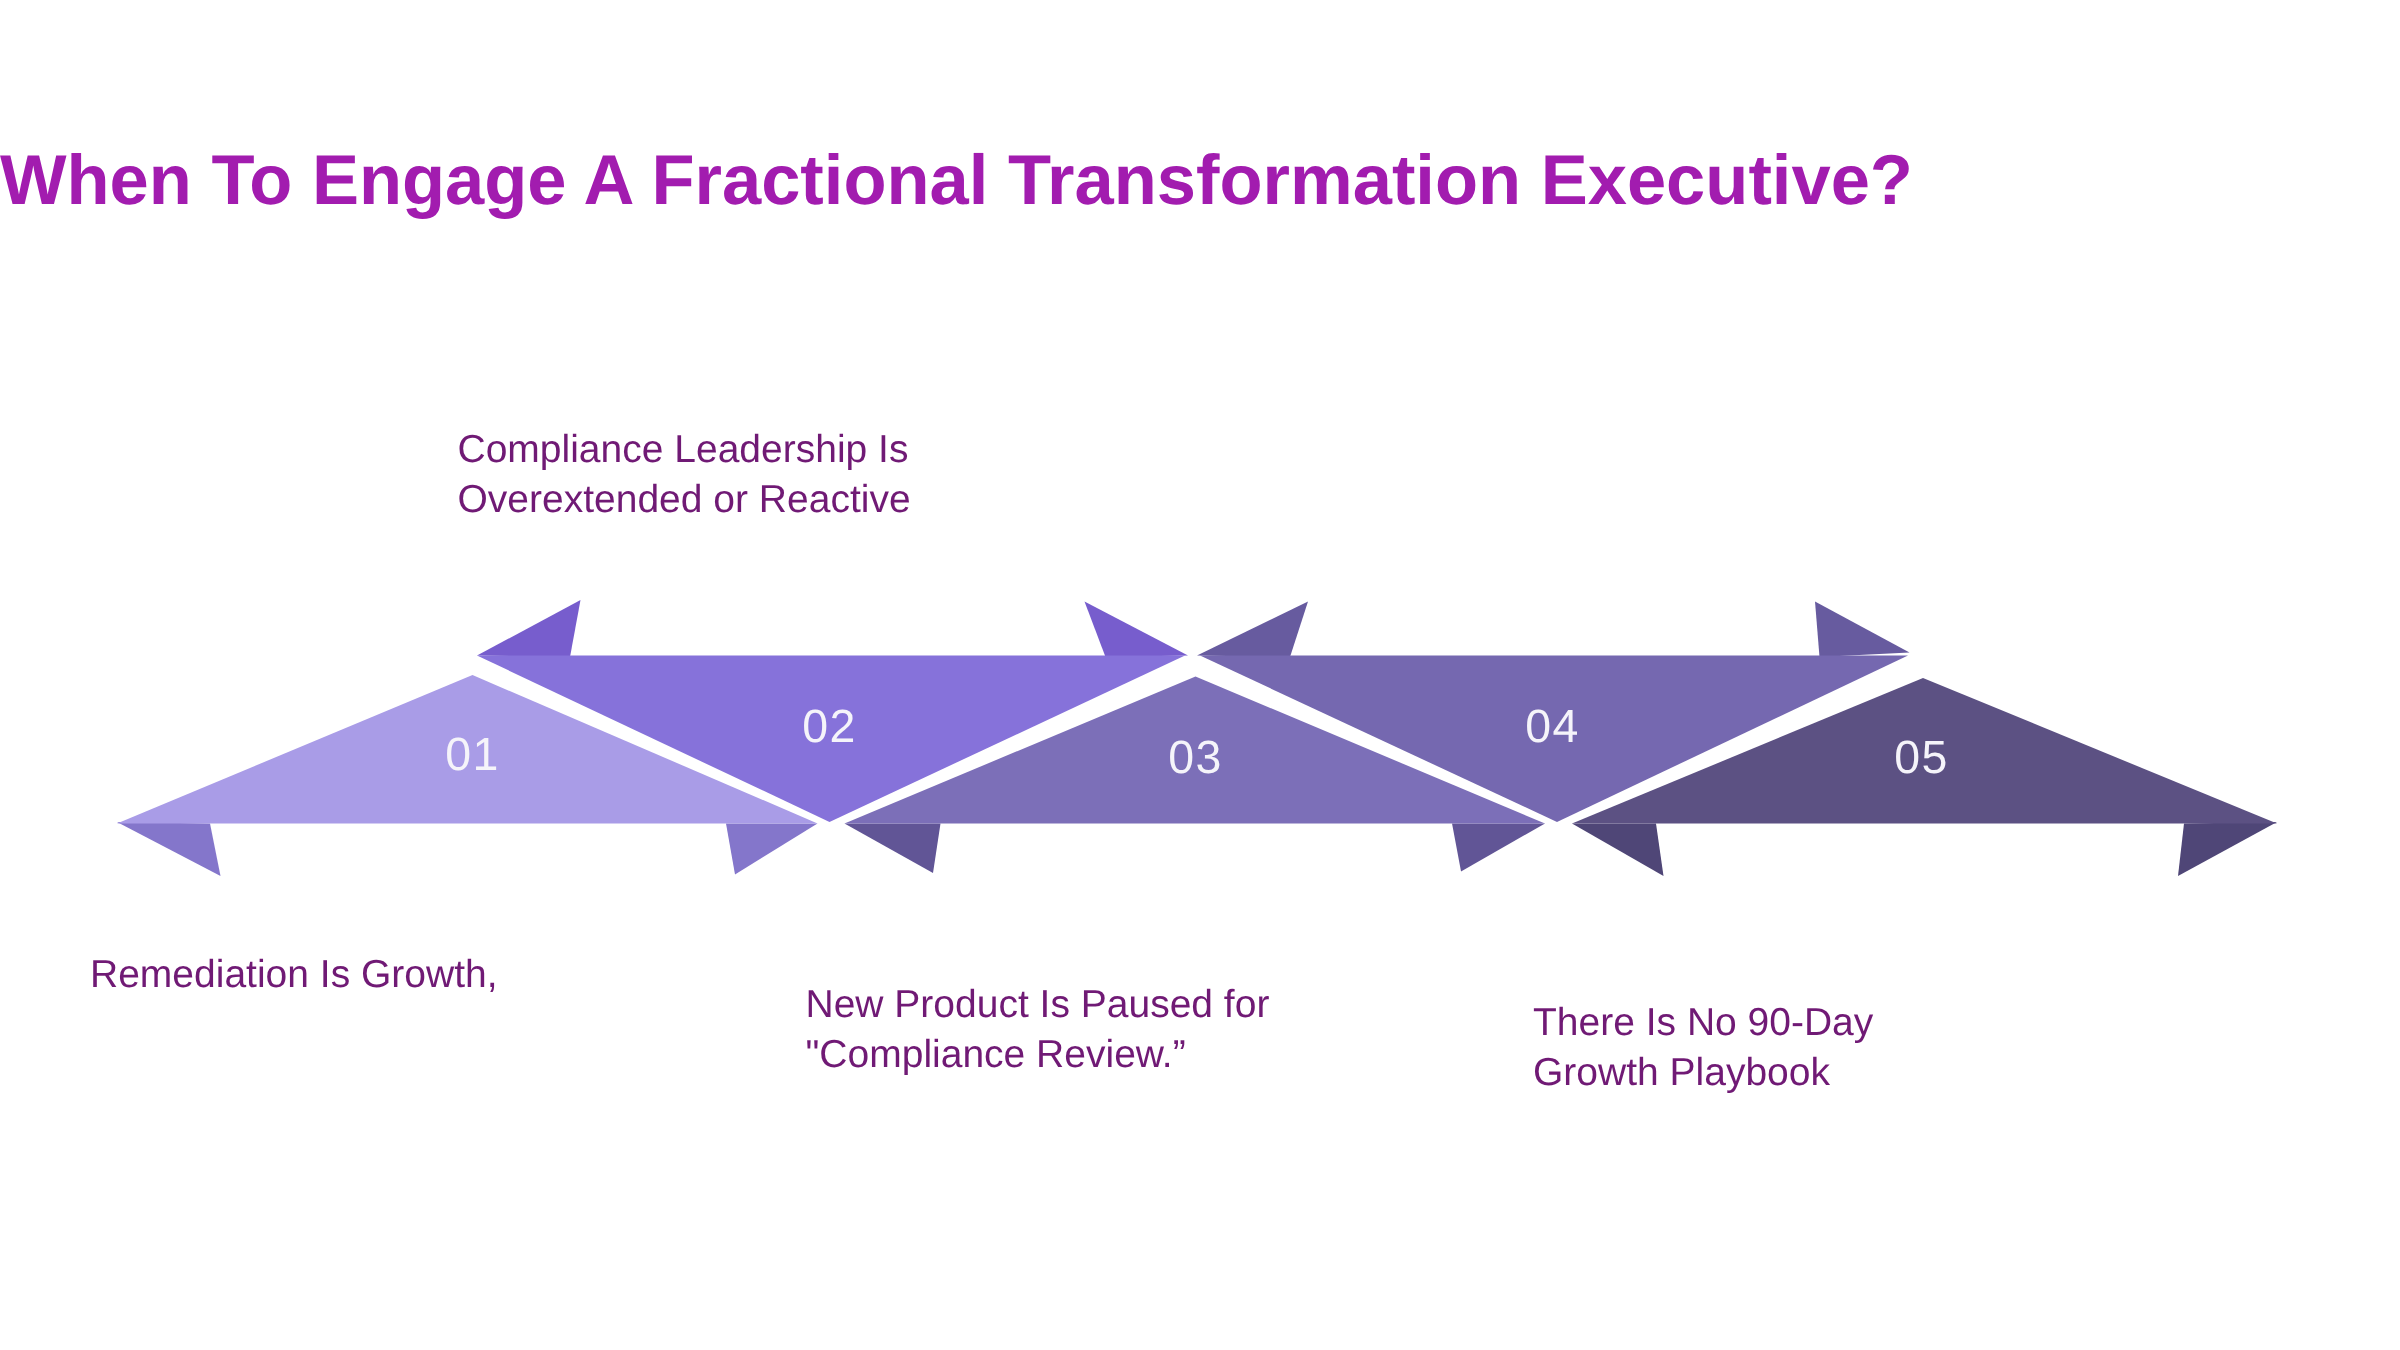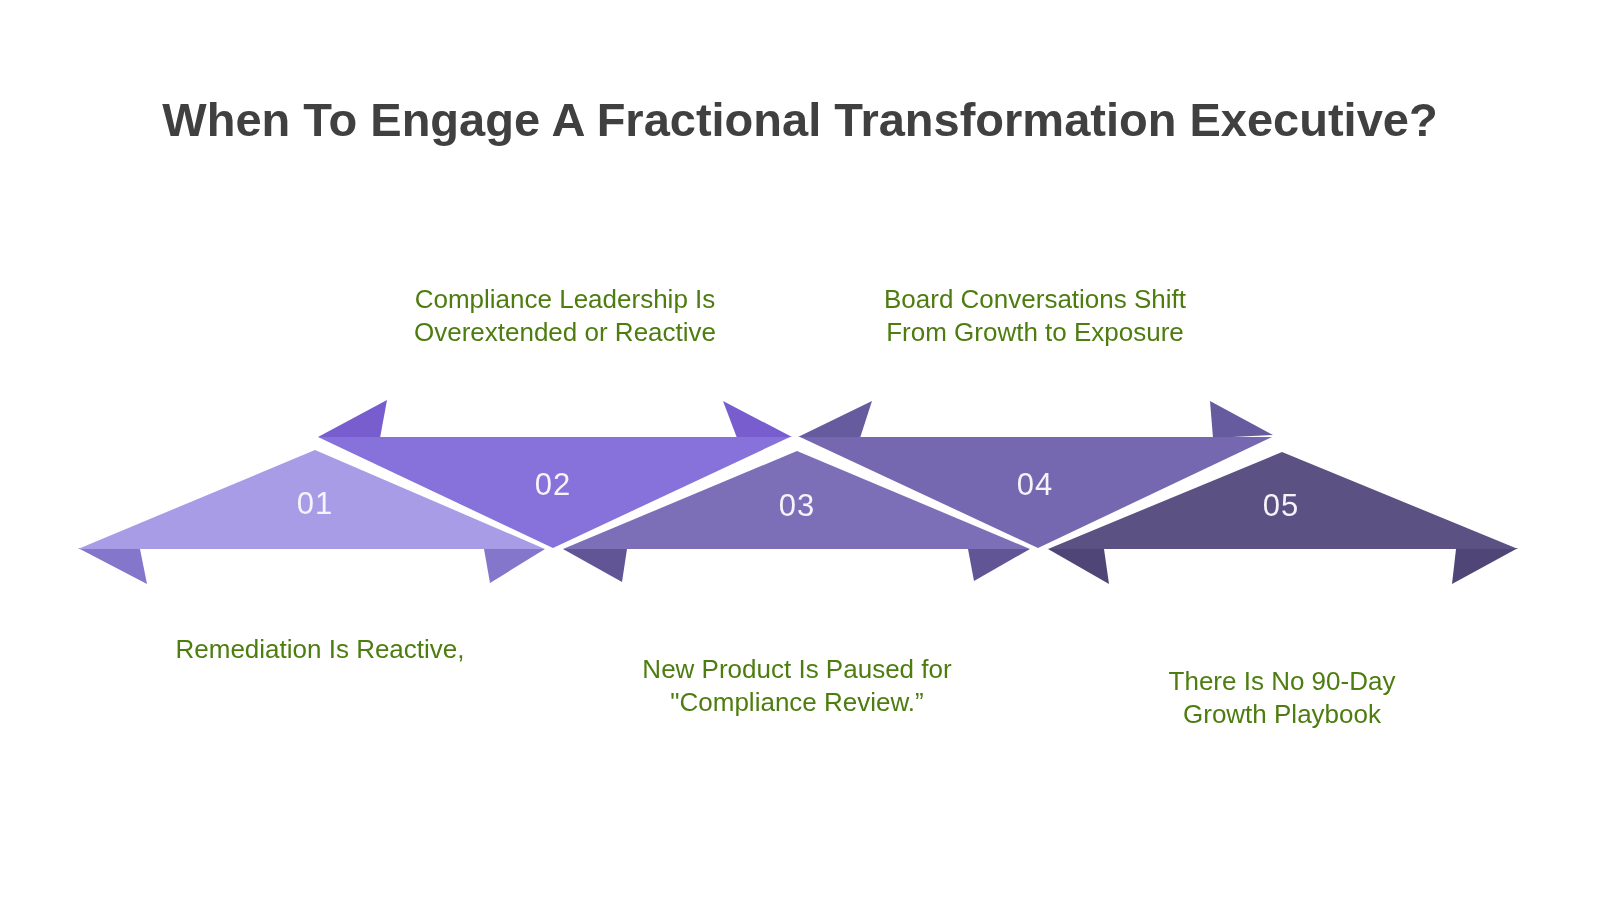--- a/index.html
+++ b/index.html
@@ -9,35 +9,34 @@
     height:900px;
     background:#ffffff;
     overflow:hidden;
     font-family:"Liberation Sans", sans-serif;
   }
   .title{
     position:absolute;
     left:0; right:0;
     top:92px;
     margin:0;
-    text-align:center;
     font-size:47px;
     line-height:56px;
     font-weight:700;
-    color:#404040;
+    color:#a21caf;
     letter-spacing:0px;
   }
   .step-label{
     position:absolute;
     width:520px;
-    text-align:center;
+    text-align:left;
     font-size:26px;
     line-height:33px;
     font-weight:500;
-    color:#4d7c0f;
+    color:#701a75;
   }
   .lbl-1{left:60px;  top:633px;}
   .lbl-2{left:305px; top:283px;}
   .lbl-3{left:537px; top:653px;}
   .lbl-4{left:775px; top:283px;}
   .lbl-5{left:1022px;top:633px;margin-top:32px;}
   .ribbon-svg{position:absolute;left:0;top:0;}
   .seg-number{
     font-family:"Liberation Sans", sans-serif;
     font-size:31px;
@@ -73,32 +72,28 @@
     <polygon points="1048,549 1282,452 1518,549" fill="#5c5183"></polygon>
 
     <text class="seg-number" x="315" y="503" text-anchor="middle" dominant-baseline="central">01</text>
     <text class="seg-number" x="553" y="484" text-anchor="middle" dominant-baseline="central">02</text>
     <text class="seg-number" x="797" y="505" text-anchor="middle" dominant-baseline="central">03</text>
     <text class="seg-number" x="1035" y="484" text-anchor="middle" dominant-baseline="central">04</text>
     <text class="seg-number" x="1281" y="505" text-anchor="middle" dominant-baseline="central">05</text>
   </svg>
 
   <div class="step-label lbl-1">
-    <span>Remediation Is Reactive,</span><br>
+    <span>Remediation Is Growth,</span><br>
   </div>
   <div class="step-label lbl-2">
     <span>Compliance Leadership Is</span><br>
     <span>Overextended or Reactive</span>
   </div>
   <div class="step-label lbl-3">
     <span>New Product Is Paused for</span><br>
     <span>"Compliance Review.”</span>
   </div>
-  <div class="step-label lbl-4">
-    <span>Board Conversations Shift</span><br>
-    <span>From Growth to Exposure</span>
-  </div>
   <div class="step-label lbl-5">
     <span>There Is No 90-Day</span><br>
     <span>Growth Playbook</span>
   </div>
 
 </div>
 
 </body></html>

